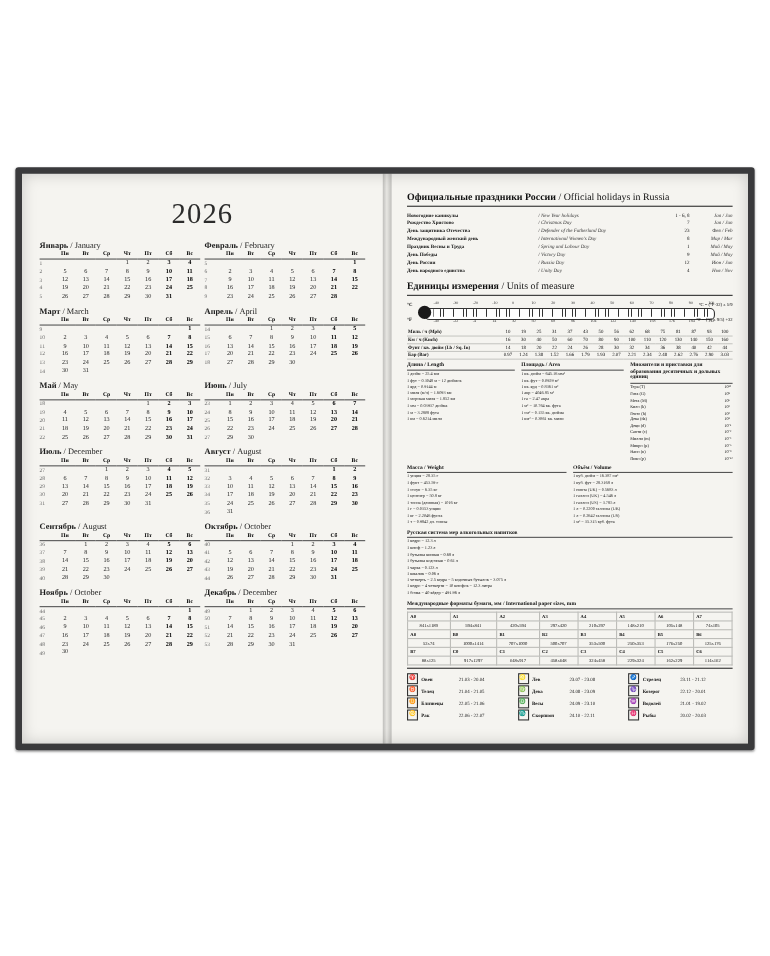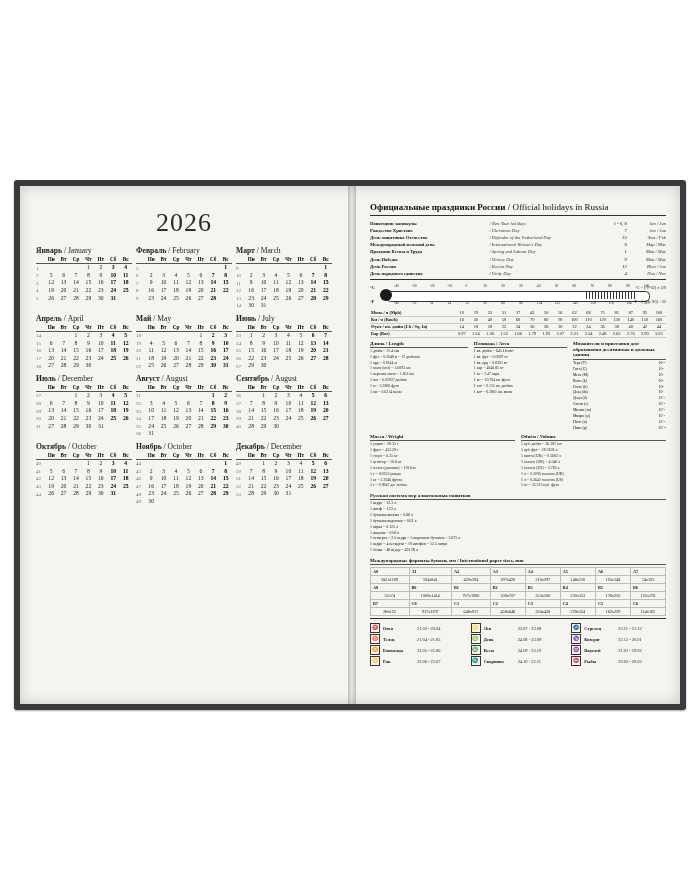--- a/index.html
+++ b/index.html
@@ -1,21 +1,21 @@
 <!DOCTYPE html>
 <html><head>
 <meta charset="utf-8">
 <style>
   html,body{margin:0;padding:0;background:#ffffff;}
   body{width:700px;height:869px;font-family:"Liberation Serif",serif;color:#111;}
   #page{position:relative;width:700px;height:869px;overflow:hidden;background:#fff;}
 
   
   #book{
-    position:absolute;left:14px;top:180px;width:672px;height:530px;
+    position:absolute;left:14px;top:152px;width:672px;height:530px;
     background:#3a3a3c;
     border-radius:3px;
     box-shadow:0 1px 2px rgba(0,0,0,.35);
   }
   #pages{
     position:absolute;left:6px;top:6px;width:660px;height:518px;
     background:#f5f4f0;
     box-shadow:inset 0 0 14px rgba(0,0,0,.18);
   }
   #gutter{
@@ -25,21 +25,21 @@
   .page{position:absolute;top:0;height:518px;overflow:hidden;}
   .page.left{left:0;width:328px;}
   .page.right{left:336px;width:324px;}
 
   
   .year{
     text-align:center;font-size:26px;letter-spacing:1px;color:#2b2b2b;
     margin:22px 0 4px 0;font-family:"Liberation Serif",serif;
   }
   .cal-grid{
-    display:grid;grid-template-columns:repeat(3,1fr);
+    display:grid;grid-template-columns:repeat(2,1fr);
     column-gap:4px;row-gap:4px;padding:4px 16px 0 16px;
   }
   .mon-title{
     font-size:7.6px;color:#1b1b1b;margin:0 0 2px 0;white-space:nowrap;
   }
   .mon-title b{font-weight:bold;}
   .mon-title span{font-weight:normal;}
   table.m{border-collapse:collapse;font-size:5.6px;line-height:1;width:100%;}
   table.m th{
     font-weight:bold;font-size:5.2px;padding:0 0 1px 0;text-align:center;color:#000;
@@ -1017,20 +1017,23 @@
                 </tr>
                 <tr>
                   <td class="n">День народного единства</td>
                   <td class="l"> / Unity Day</td>
                   <td class="d">4</td>
                   <td class="dl">&nbsp;Ноя / Nov</td>
                 </tr>
               </tbody>
             </table>
 
+          <h2 style="margin-top:6px">
+            <span>Единицы измерения</span><span class="lat"> / Units of measure</span>
+          </h2>
           <div class="rule"></div>
 
           <div class="thermo">
             <div class="cel">°C</div>
             <div class="fah">°F</div>
             <div class="bar"></div>
             <div class="ticks"></div>
             <div class="bulb"></div>
             <div class="scalenums" id="scale-top">
                 <span style="left: 0%; top: 0px;">-40</span>

